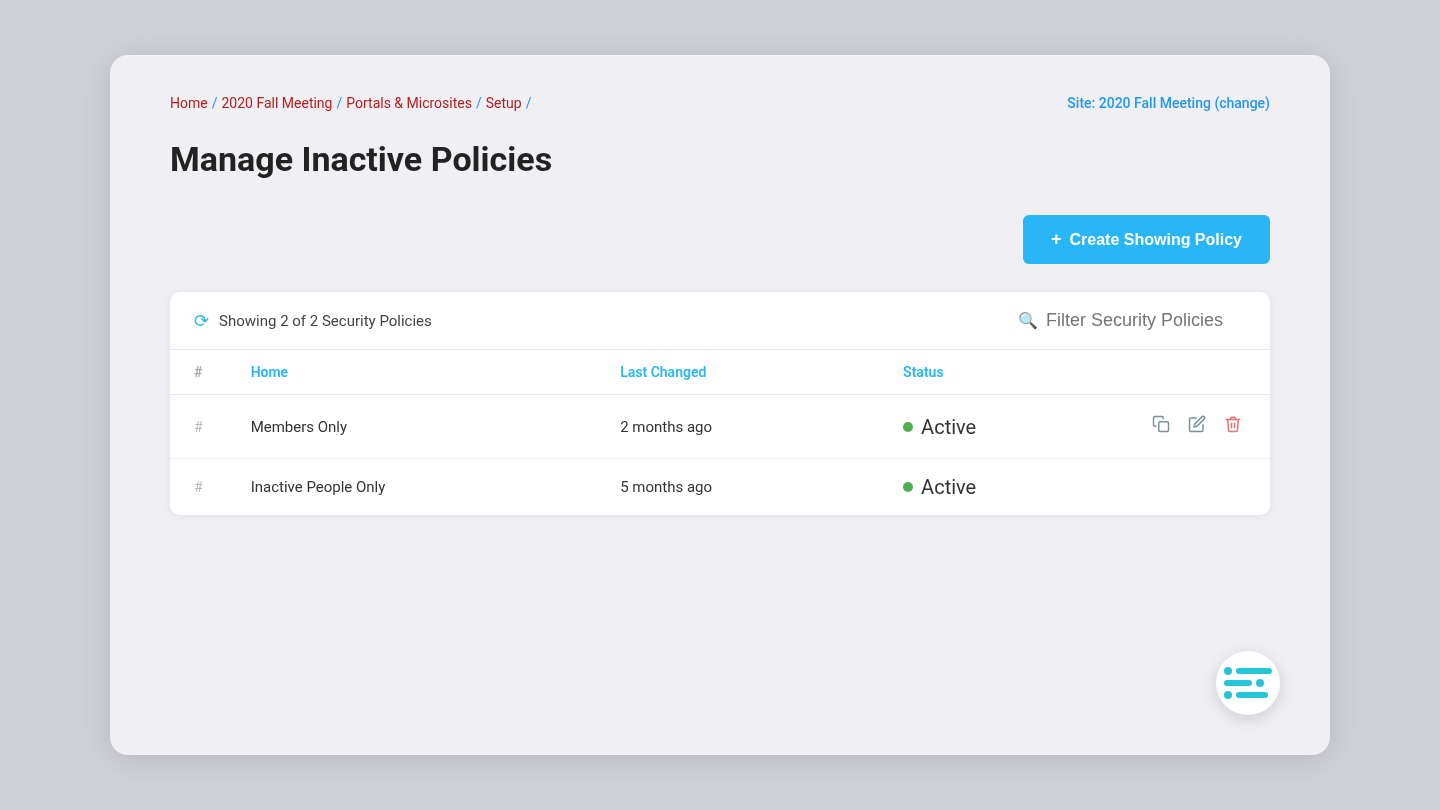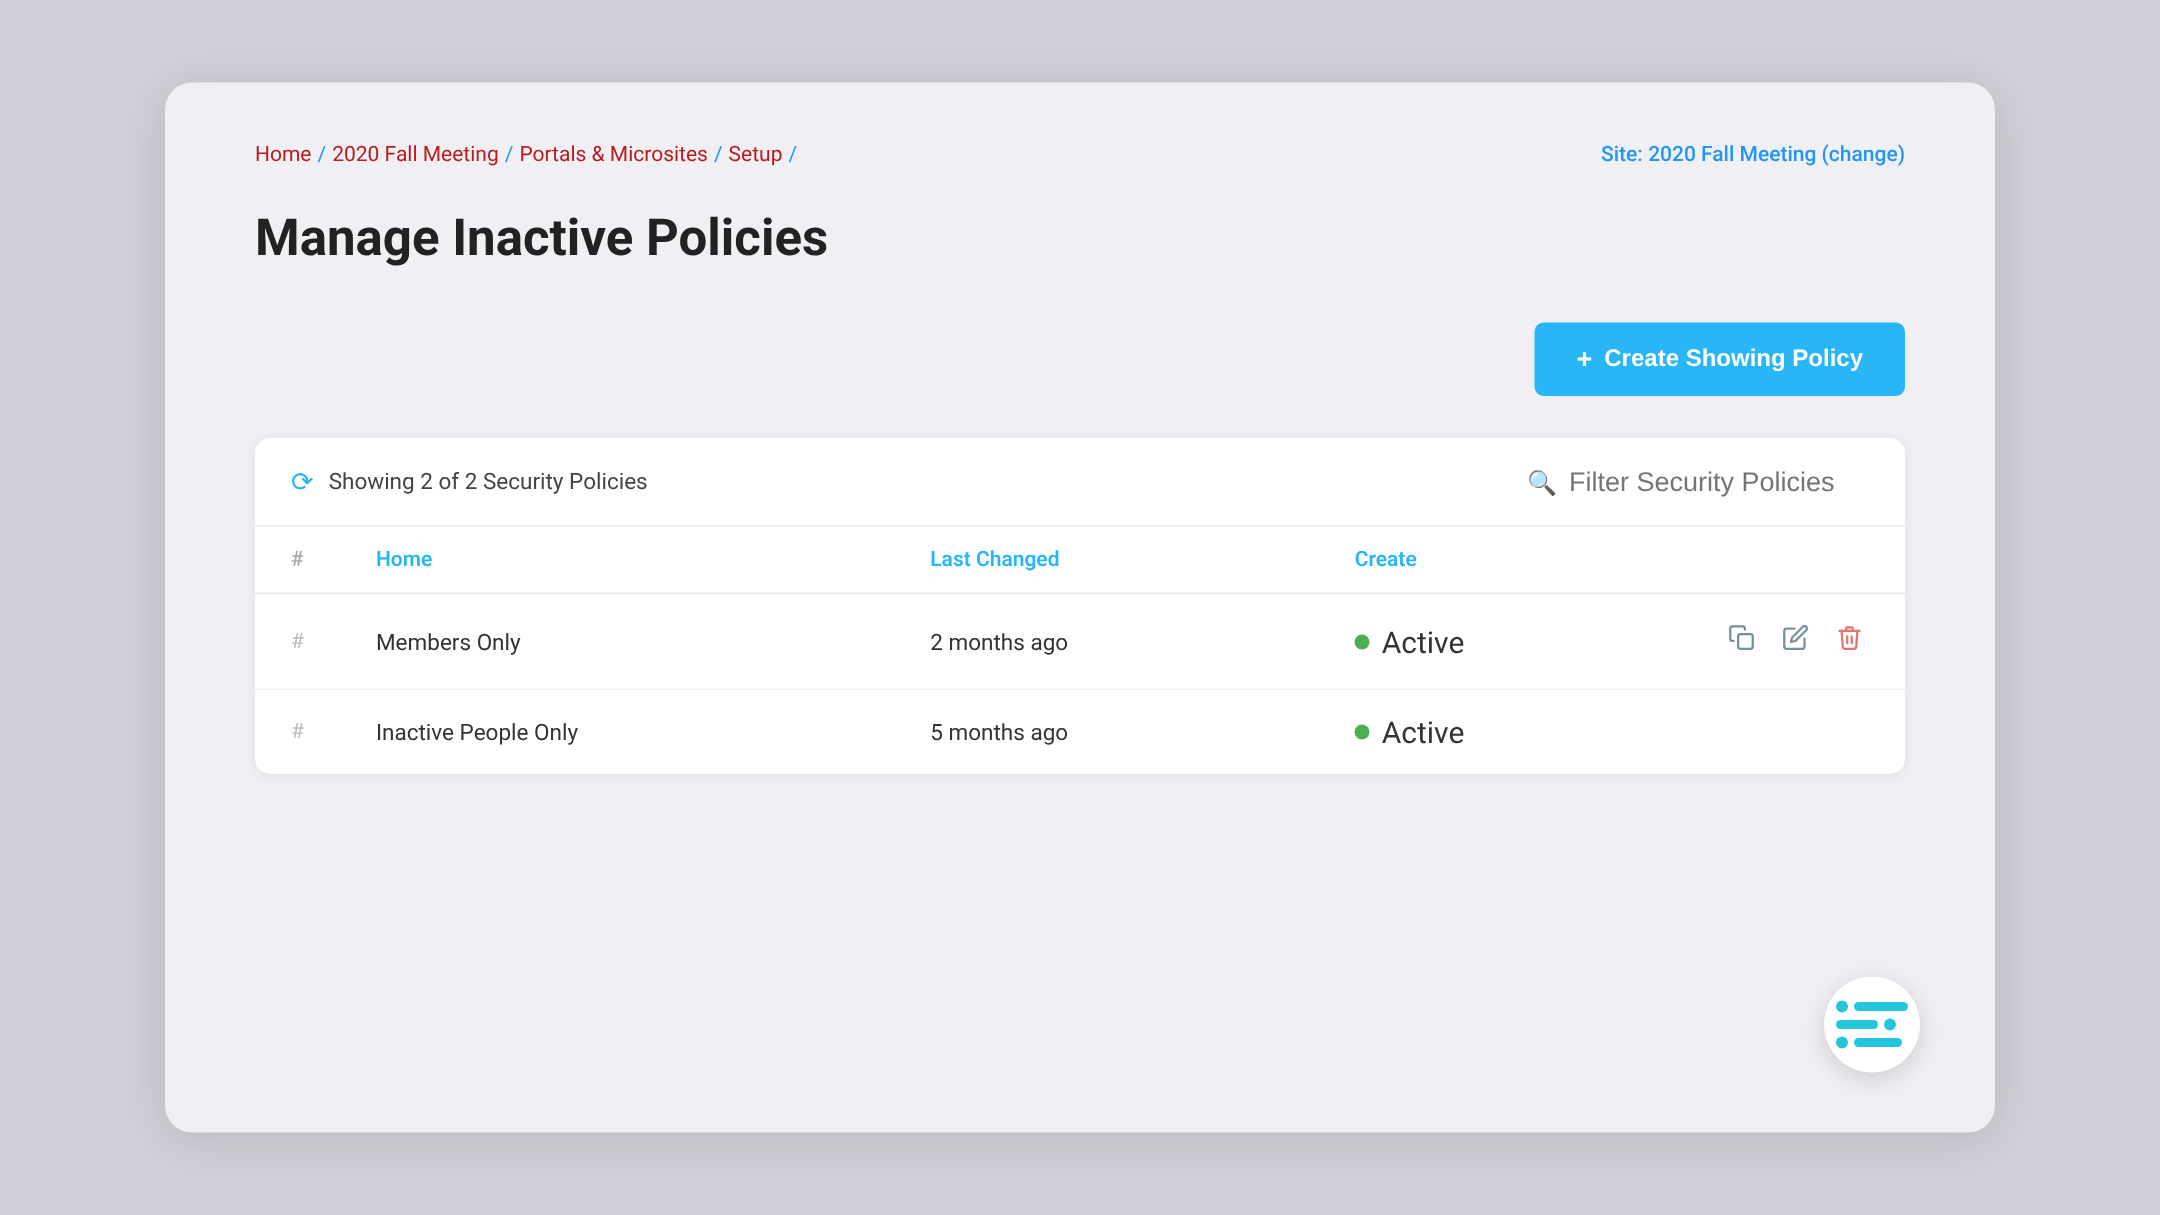--- a/index.html
+++ b/index.html
@@ -325,21 +325,21 @@
         <input class="filter-input" type="text" placeholder="Filter Security Policies" style="">
       </div>
     </div>
 
     <table>
       <thead>
         <tr>
           <th class="hash-col">#</th>
           <th>Home</th>
           <th>Last Changed</th>
-          <th>Create</th>
+          <th>Status</th>
           <th class="actions-col"></th>
         </tr>
       </thead>
       <tbody>
 
         <tr>
           <td class="hash-cell">#</td>
           <td>Members Only</td>
           <td>2 months ago</td>
           <td>

